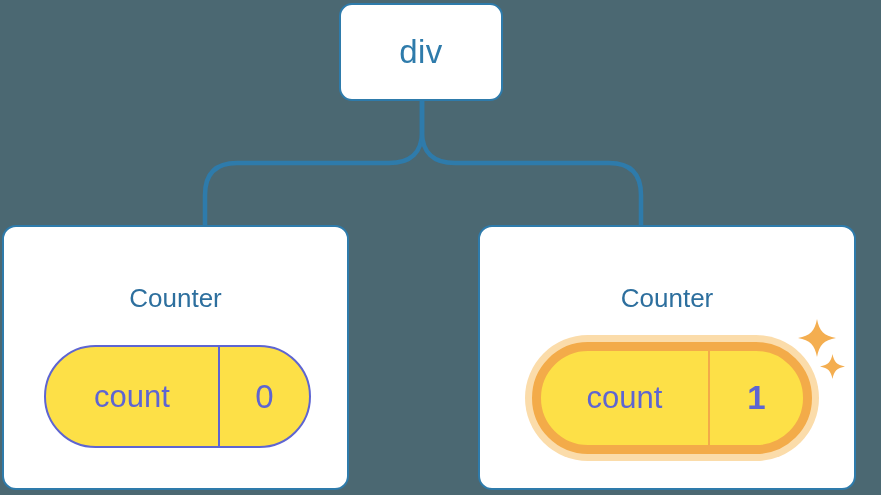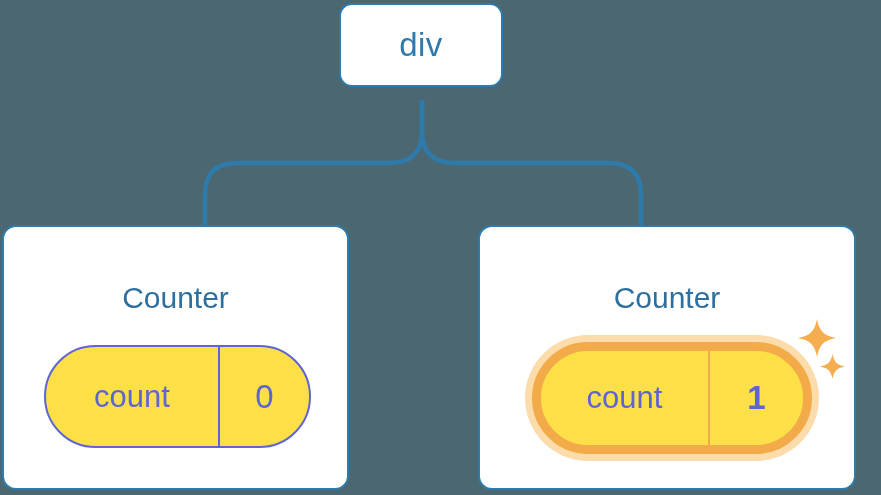--- a/index.html
+++ b/index.html
@@ -18,21 +18,21 @@
     position: absolute;
     left: 0;
     top: 0;
     pointer-events: none;
   }
   .node-root {
     position: absolute;
     left: 339px;
     top: 3px;
     width: 164px;
-    height: 84px;
+    height: 98px;
     box-sizing: border-box;
     background: #ffffff;
     border: 2.5px solid #2e7bab;
     border-radius: 13px;
     display: flex;
     align-items: center;
     justify-content: center;
     color: #2e7bab;
     font-size: 33px;
     font-weight: 500;
@@ -45,21 +45,21 @@
     box-sizing: border-box;
     background: #ffffff;
     border: 2.5px solid #2e7bab;
     border-radius: 14px;
   }
   .card-left  { left: 2px;   width: 347px; }
   .card-right { left: 478px; width: 378px; }
   .card-title {
     padding-top: 53px;
     text-align: center;
-    font-size: 30px;
+    font-size: 26px;
     line-height: 36px;
     font-weight: 500;
     color: #2d6f9e;
   }
   .pill {
     position: absolute;
     display: flex;
     box-sizing: border-box;
     background: #fde047;
   }

